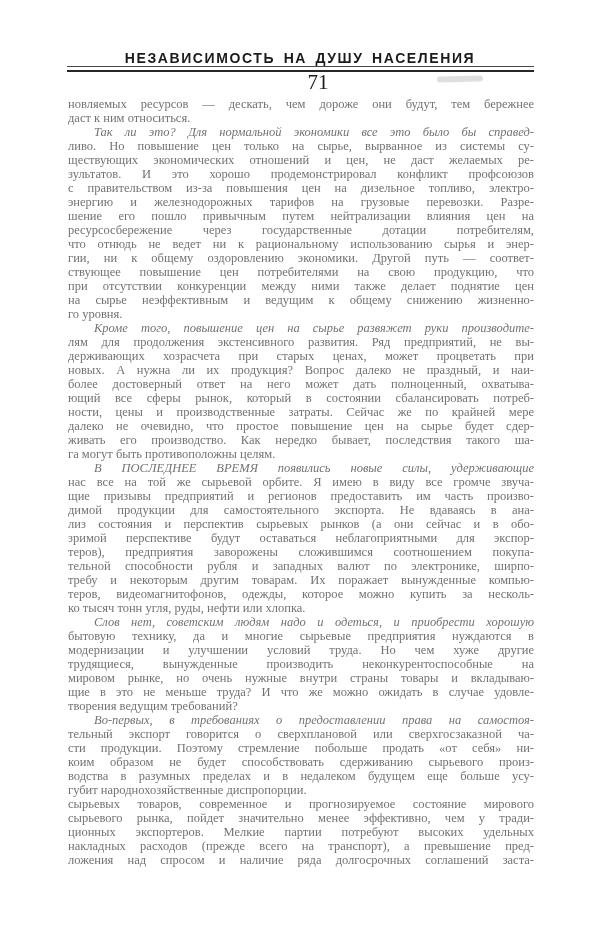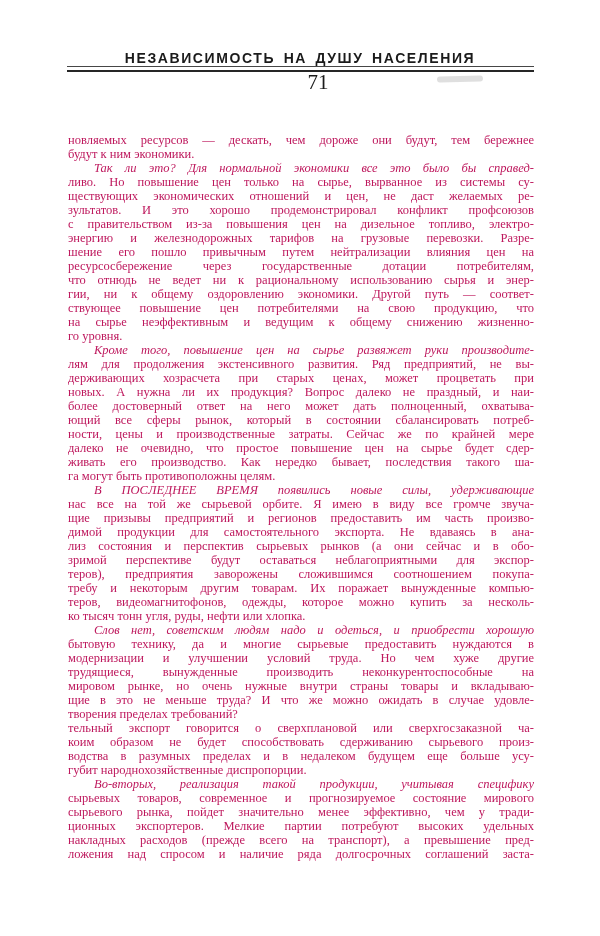--- a/index.html
+++ b/index.html
@@ -57,22 +57,21 @@
     border-radius: 3px;
     transform: rotate(-1.5deg);
   }
   .body-text {
     position: absolute;
     top: 97px;
     left: 68px;
     width: 466px;
     font-size: 12.5px;
     line-height: 14px;
-    color: #be185d;
-    margin-top: 36px;
+    color: #737373;
   }
   .para { margin: 0; padding: 0; }
   .line {
     text-align: justify;
     text-align-last: justify;
     text-justify: inter-word;
     height: 14px;
     white-space: nowrap;
     overflow: visible;
   }
@@ -91,34 +90,35 @@
   <div class="rule rule-thin"></div>
   <div class="rule rule-thick"></div>
 
   <div class="page-number">71</div>
 
   <div class="scan-artifact"></div>
 
   <div class="body-text" id="body-text">
       <div class="para">
         <div class="line justified">новляемых ресурсов — дескать, чем дороже они будут, тем бережнее</div>
-        <div class="line justified last">будут к ним экономики.</div>
+        <div class="line justified last">даст к ним относиться.</div>
       </div>
       <div class="para">
         <div class="line justified indent">Так ли это? Для нормальной экономики все это было бы справед-</div>
         <div class="line justified">ливо. Но повышение цен только на сырье, вырванное из системы су-</div>
         <div class="line justified">ществующих экономических отношений и цен, не даст желаемых ре-</div>
         <div class="line justified">зультатов. И это хорошо продемонстрировал конфликт профсоюзов</div>
         <div class="line justified">с правительством из-за повышения цен на дизельное топливо, электро-</div>
         <div class="line justified">энергию и железнодорожных тарифов на грузовые перевозки. Разре-</div>
         <div class="line justified">шение его пошло привычным путем нейтрализации влияния цен на</div>
         <div class="line justified">ресурсосбережение через государственные дотации потребителям,</div>
         <div class="line justified">что отнюдь не ведет ни к рациональному использованию сырья и энер-</div>
         <div class="line justified">гии, ни к общему оздоровлению экономики. Другой путь — соответ-</div>
         <div class="line justified">ствующее повышение цен потребителями на свою  продукцию, что</div>
+        <div class="line justified">при отсутствии конкуренции между ними также делает поднятие цен</div>
         <div class="line justified">на сырье неэффективным и ведущим к общему снижению жизненно-</div>
         <div class="line justified last">го уровня.</div>
       </div>
       <div class="para">
         <div class="line justified indent">Кроме того, повышение цен на сырье развяжет руки производите-</div>
         <div class="line justified">лям для продолжения экстенсивного развития. Ряд предприятий, не вы-</div>
         <div class="line justified">держивающих хозрасчета при старых ценах, может  процветать при</div>
         <div class="line justified">новых. А нужна ли их продукция? Вопрос далеко не праздный, и наи-</div>
         <div class="line justified">более достоверный ответ на него может дать полноценный, охватыва-</div>
         <div class="line justified">ющий все сферы рынок, который в состоянии сбалансировать потреб-</div>
@@ -128,41 +128,43 @@
         <div class="line justified last">га могут быть противоположны целям.</div>
       </div>
       <div class="para">
         <div class="line justified indent">В ПОСЛЕДНЕЕ ВРЕМЯ появились новые силы, удерживающие</div>
         <div class="line justified">нас все на той же сырьевой орбите. Я имею в виду все громче звуча-</div>
         <div class="line justified">щие призывы предприятий и регионов предоставить им часть произво-</div>
         <div class="line justified">димой продукции для самостоятельного экспорта. Не вдаваясь в ана-</div>
         <div class="line justified">лиз состояния и перспектив сырьевых рынков (а они сейчас и в обо-</div>
         <div class="line justified">зримой перспективе будут оставаться неблагоприятными для экспор-</div>
         <div class="line justified">теров), предприятия заворожены сложившимся соотношением покупа-</div>
+        <div class="line justified">тельной способности рубля и западных валют по электронике, ширпо-</div>
         <div class="line justified">требу и некоторым другим товарам. Их поражает вынужденные компью-</div>
         <div class="line justified">теров, видеомагнитофонов, одежды, которое можно купить за несколь-</div>
         <div class="line justified last">ко тысяч тонн угля, руды, нефти или хлопка.</div>
       </div>
       <div class="para">
         <div class="line justified indent">Слов нет, советским людям надо и одеться, и приобрести хорошую</div>
-        <div class="line justified">бытовую технику, да и многие сырьевые предоставить нуждаются в</div>
+        <div class="line justified">бытовую технику, да и многие сырьевые предприятия нуждаются в</div>
         <div class="line justified">модернизации и улучшении условий труда. Но чем хуже другие</div>
         <div class="line justified">трудящиеся, вынужденные производить неконкурентоспособные на</div>
         <div class="line justified">мировом рынке, но очень нужные внутри страны товары и вкладываю-</div>
         <div class="line justified">щие в это не меньше труда? И что же можно ожидать в случае удовле-</div>
-        <div class="line justified last">творения пределах требований?</div>
+        <div class="line justified last">творения ведущим требований?</div>
       </div>
       <div class="para">
+        <div class="line justified indent">Во-первых, в требованиях о предоставлении права на самостоя-</div>
         <div class="line justified">тельный экспорт говорится о сверхплановой или сверхгосзаказной ча-</div>
+        <div class="line justified">сти продукции. Поэтому стремление побольше продать «от себя» ни-</div>
         <div class="line justified">коим образом не будет способствовать сдерживанию сырьевого произ-</div>
         <div class="line justified">водства в разумных пределах и в недалеком будущем еще больше усу-</div>
         <div class="line justified last">губит народнохозяйственные диспропорции.</div>
       </div>
       <div class="para">
-        <div class="line justified indent">Во-вторых, реализация такой продукции, учитывая специфику</div>
         <div class="line justified">сырьевых товаров, современное и прогнозируемое состояние мирового</div>
         <div class="line justified">сырьевого рынка, пойдет значительно менее эффективно, чем у тради-</div>
         <div class="line justified">ционных экспортеров. Мелкие партии потребуют высоких удельных</div>
         <div class="line justified">накладных расходов (прежде всего на транспорт), а превышение пред-</div>
         <div class="line justified">ложения над спросом и наличие ряда долгосрочных соглашений заста-</div>
       </div>
     </div>
 </div>
 
 </body></html>

